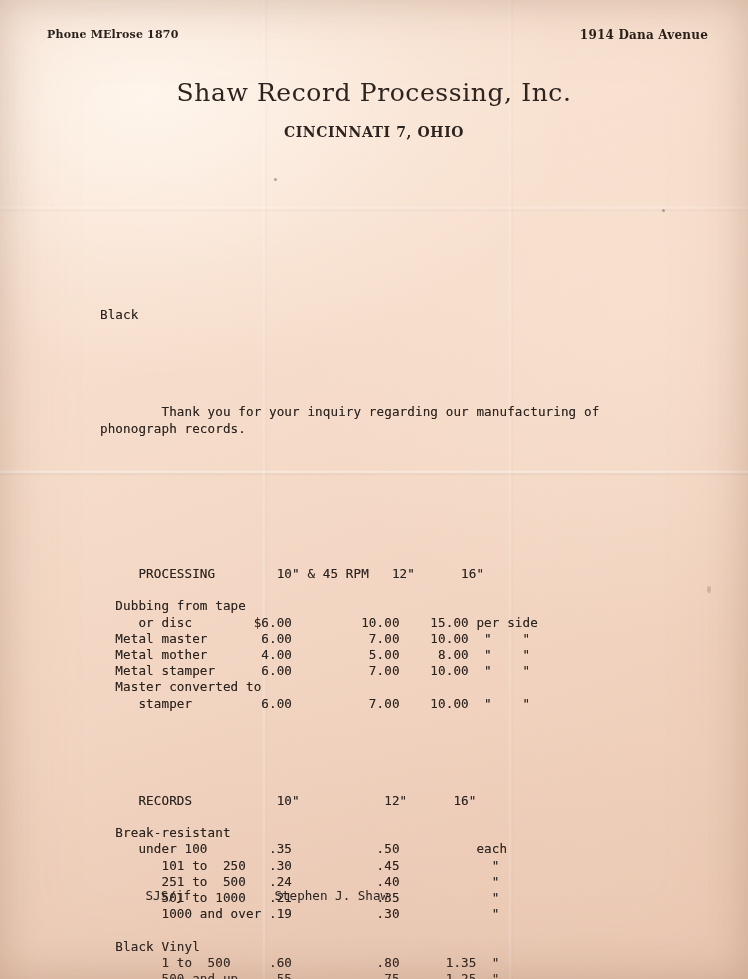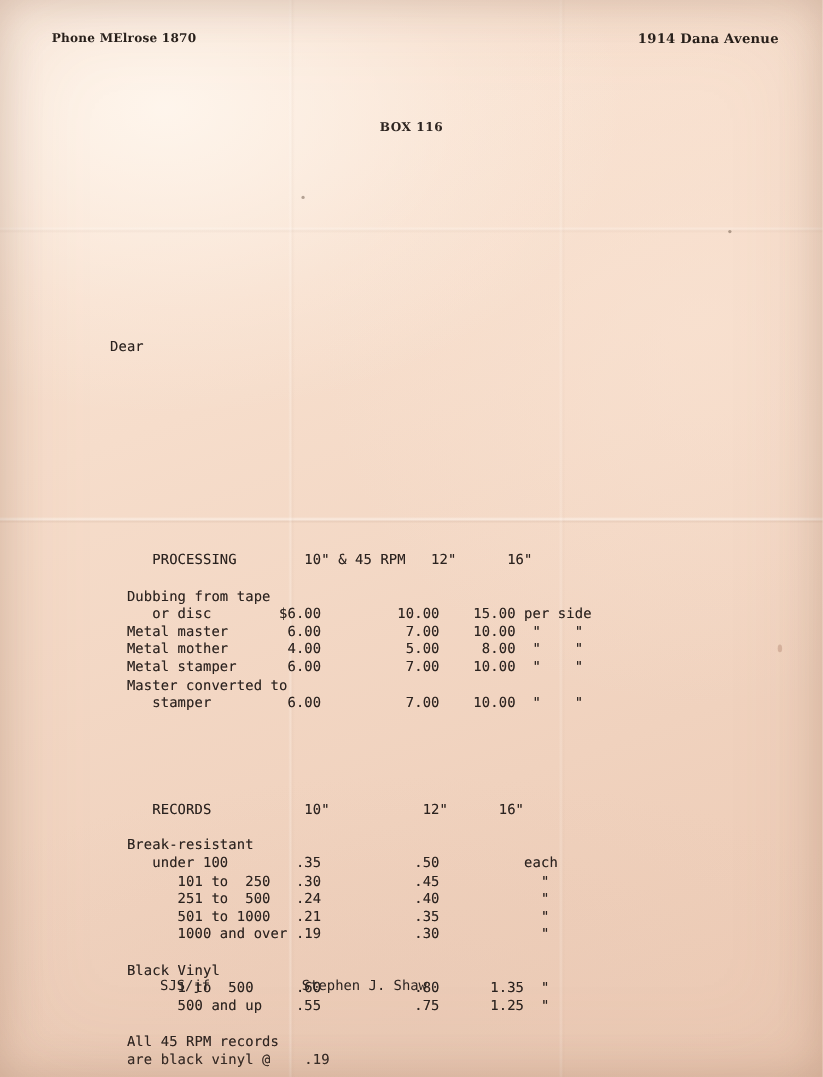--- a/index.html
+++ b/index.html
@@ -133,25 +133,28 @@
   <div class="crease crease-h" style="top:206px; opacity:.55;"></div>
   <div class="crease crease-v" style="left:262px; opacity:.5;"></div>
   <div class="crease crease-v" style="left:508px; opacity:.4;"></div>
 
   <div class="speck" style="left:274px; top:178px; width:3px; height:3px;"></div>
   <div class="speck" style="left:662px; top:209px; width:3px; height:3px;"></div>
   <div class="speck" style="left:707px; top:586px; width:4px; height:7px; background:rgba(170,120,100,0.35);"></div>
 
   <div class="hdr-left">Phone MElrose 1870</div>
   <div class="hdr-right">1914 Dana Avenue</div>
-  <div class="boxno">BOX 116</div>
+  <div class="company">Shaw Record Processing, Inc.</div>
+  <div class="city">CINCINNATI 7, OHIO</div>
 
   <div class="body">
-    <div class="blk">Dear</div>
+    <div class="blk">Black</div>
     <div class="gap"></div>
+    <div class="blk">        Thank you for your inquiry regarding our manufacturing of
+phonograph records.</div>
     <div class="gap"></div>
     <div class="gap"></div>
     <div class="blk">     PROCESSING        10" &amp; 45 RPM   12"      16"
 
   Dubbing from tape
      or disc        $6.00         10.00    15.00 per side
   Metal master       6.00          7.00    10.00  "    "
   Metal mother       4.00          5.00     8.00  "    "
   Metal stamper      6.00          7.00    10.00  "    "
   Master converted to

